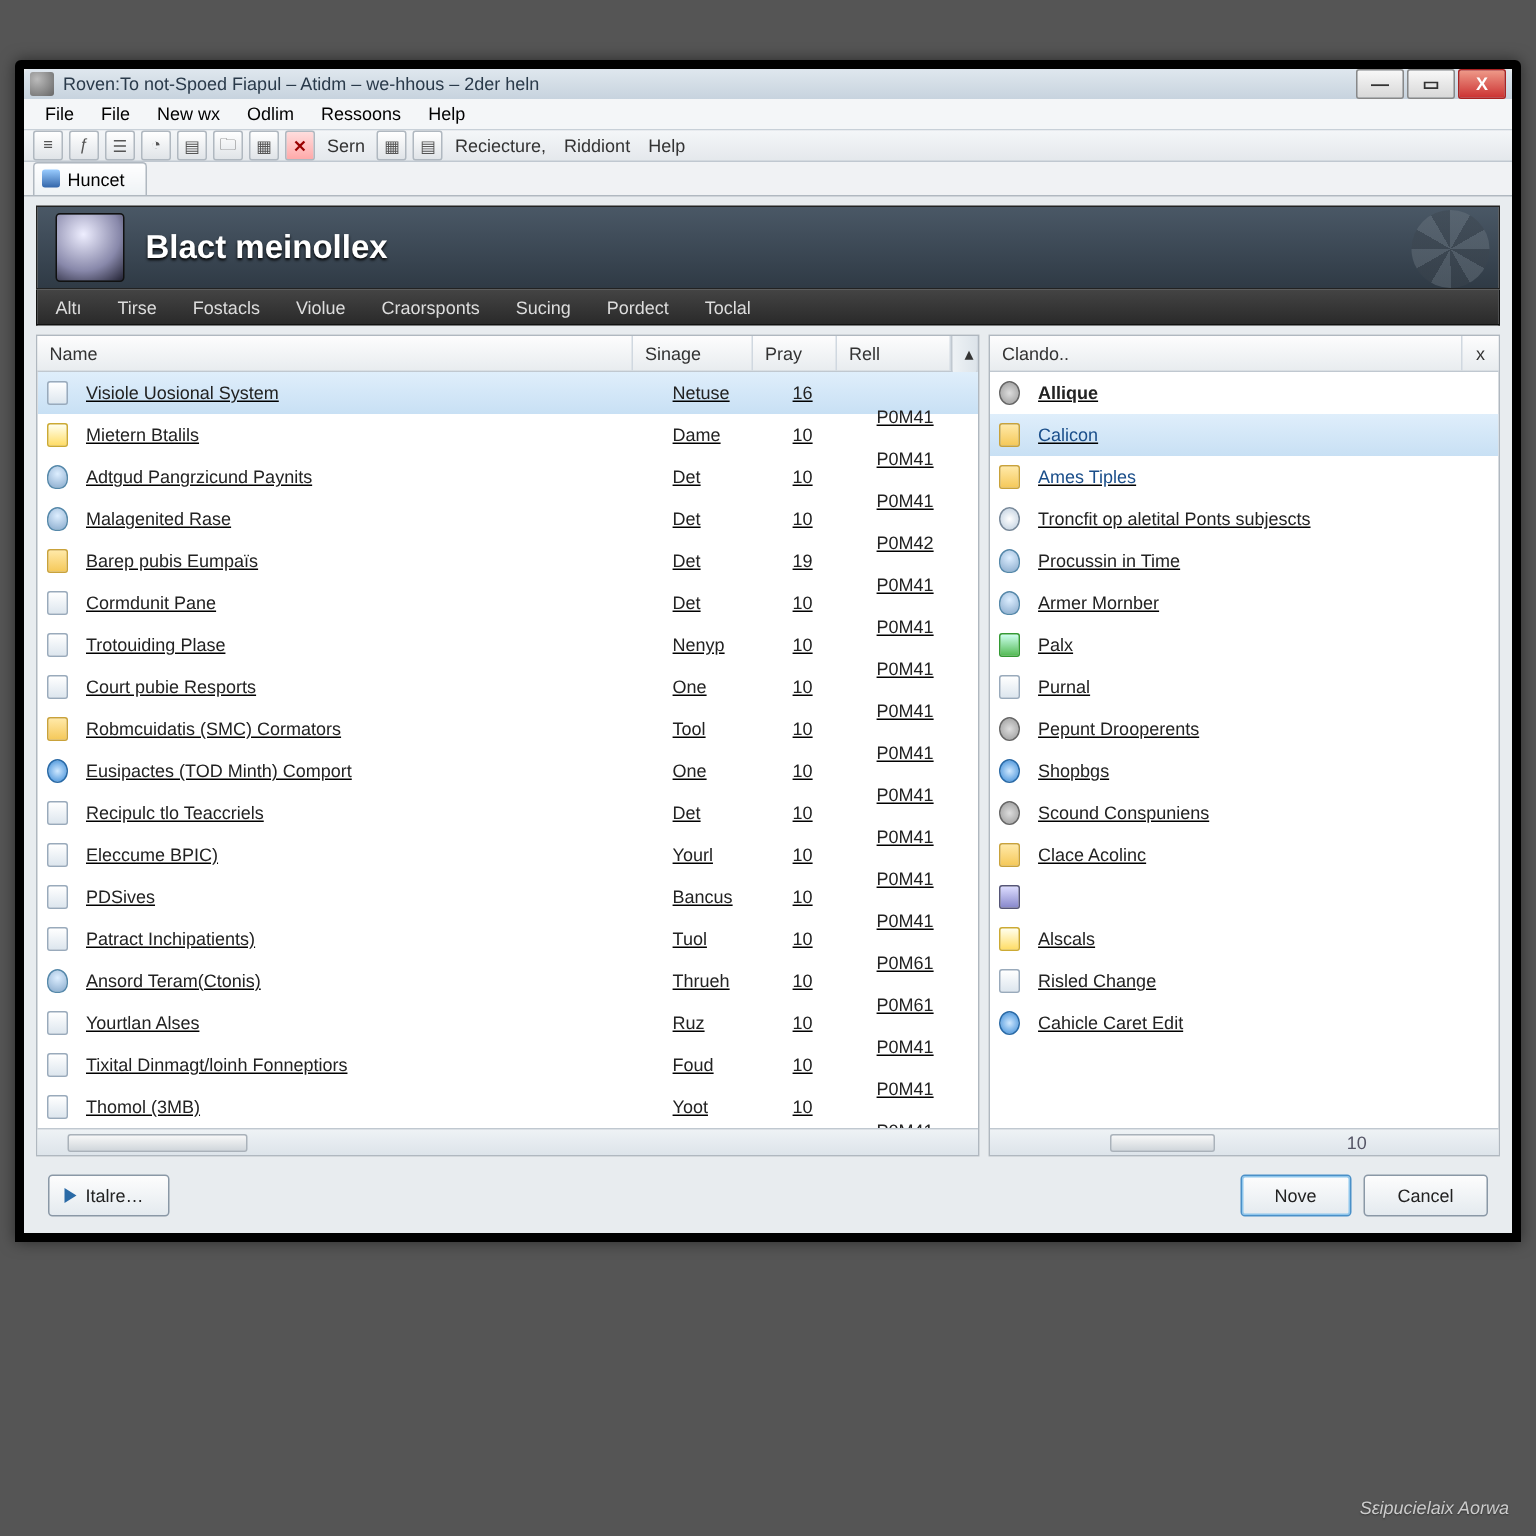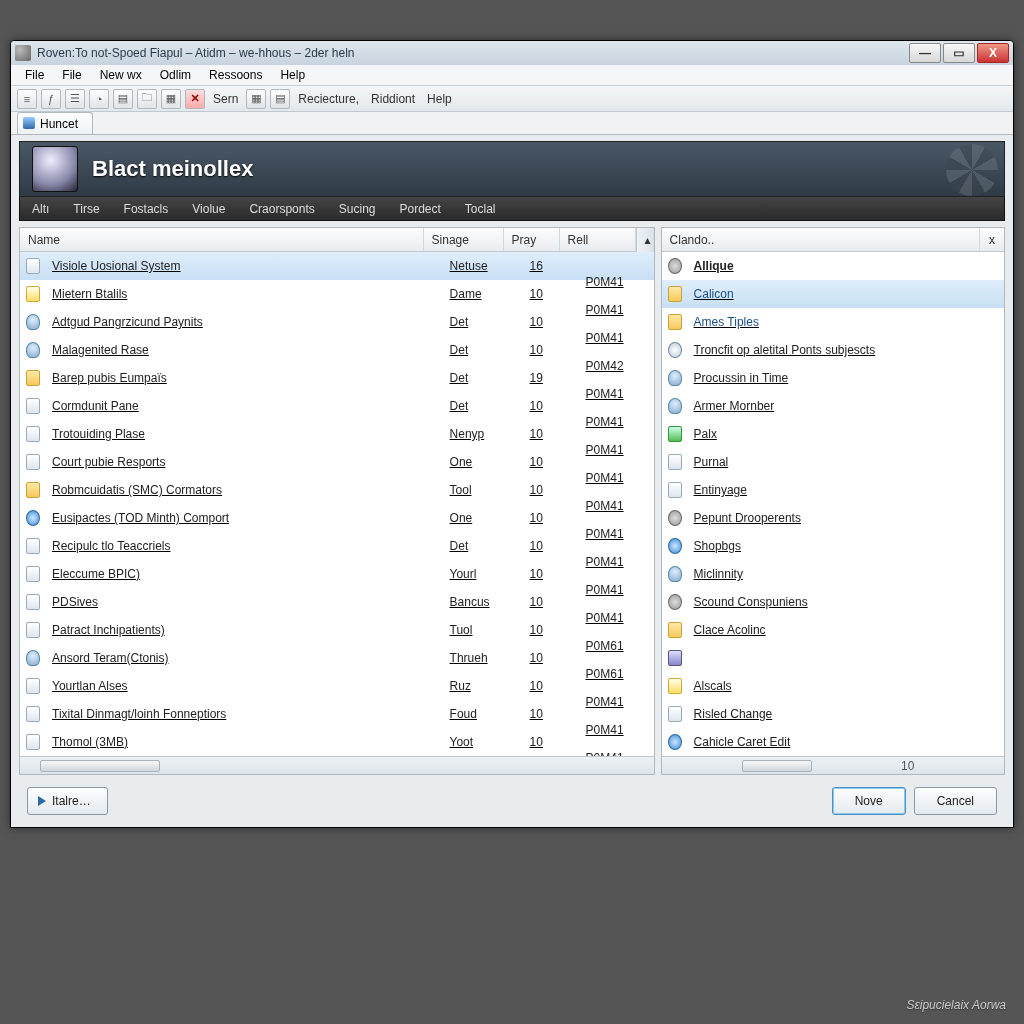--- a/index.html
+++ b/index.html
@@ -1,17 +1,17 @@
 <!DOCTYPE html>
 <html><head>
 <meta charset="utf-8">
 <style>
 * { box-sizing: border-box; margin: 0; padding: 0; font-family: "Segoe UI", Tahoma, sans-serif; font-size: 12px; }
 body { background: #555; width: 1024px; height: 1024px; overflow: hidden; padding: 40px 10px 10px 10px; }
-.window { background: #e8ecef; border: 1px solid #000000; border-radius: 4px 4px 0 0; box-shadow: 0 0 10px rgba(0,0,0,.5); height: 788px; display: flex; flex-direction: column; }
+.window { background: #e8ecef; border: 6px solid #000000; border-radius: 4px 4px 0 0; box-shadow: 0 0 10px rgba(0,0,0,.5); height: 788px; display: flex; flex-direction: column; }
 .titlebar { height: 28px; background: linear-gradient(#dfe7ee,#c7d3de); display: flex; align-items: center; padding: 0 4px; border-radius: 4px 4px 0 0; }
 .titlebar .favicon { width: 16px; height: 16px; background: radial-gradient(circle at 30% 30%,#bbb,#666); border-radius: 2px; margin-right: 6px; }
 .titlebar .title { color: #2a3a4a; }
 .titlebar .spacer { flex: 1; }
 .winctl { display: flex; gap: 2px; }
 .winbtn { width: 32px; height: 20px; border: 1px solid #888; background: linear-gradient(#f8f8f8,#d8d8d8); border-radius: 2px; display: flex; align-items: center; justify-content: center; color: #333; font-weight: bold; }
 .winbtn.close { background: linear-gradient(#e98,#c33); color: #fff; border-color: #a22; }
 .menubar { height: 24px; background: #f4f6f8; display: flex; align-items: center; padding: 0 6px; gap: 2px; border-bottom: 1px solid #c8d0d8; }
 .menubar span { padding: 3px 8px; cursor: default; }
 .toolbar { height: 30px; background: linear-gradient(#f4f6f8,#e4e8ec); display: flex; align-items: center; padding: 0 6px; gap: 4px; border-bottom: 1px solid #c0c8d0; }
@@ -368,41 +368,29 @@
                 <div class="cell name " style="">Palx</div>
               </div>
               <div class="row">
                 <div class="cell icon">
                   <span class="ic ic-page"></span>
                 </div>
                 <div class="cell name " style="">Purnal</div>
               </div>
               <div class="row">
                 <div class="cell icon">
-                  <span class="ic ic-page"></span>
-                </div>
-                <div class="cell name " style="">Entinyage</div>
-              </div>
-              <div class="row">
-                <div class="cell icon">
                   <span class="ic ic-gear"></span>
                 </div>
                 <div class="cell name " style="">Pepunt Drooperents</div>
               </div>
               <div class="row">
                 <div class="cell icon">
                   <span class="ic ic-info"></span>
                 </div>
                 <div class="cell name " style="">Shopbgs</div>
-              </div>
-              <div class="row">
-                <div class="cell icon">
-                  <span class="ic ic-user"></span>
-                </div>
-                <div class="cell name " style="">Miclinnity</div>
               </div>
               <div class="row">
                 <div class="cell icon">
                   <span class="ic ic-gear"></span>
                 </div>
                 <div class="cell name " style="">Scound Conspuniens</div>
               </div>
               <div class="row">
                 <div class="cell icon">
                   <span class="ic ic-folder"></span>

